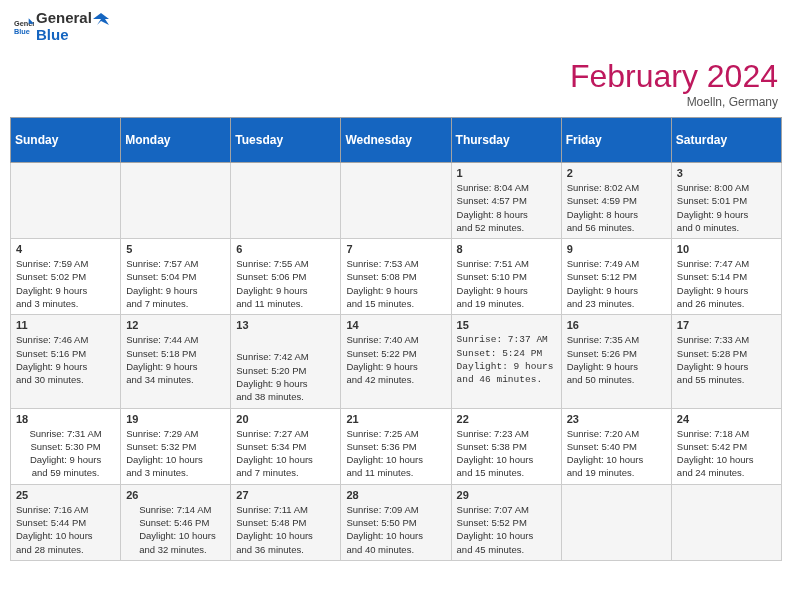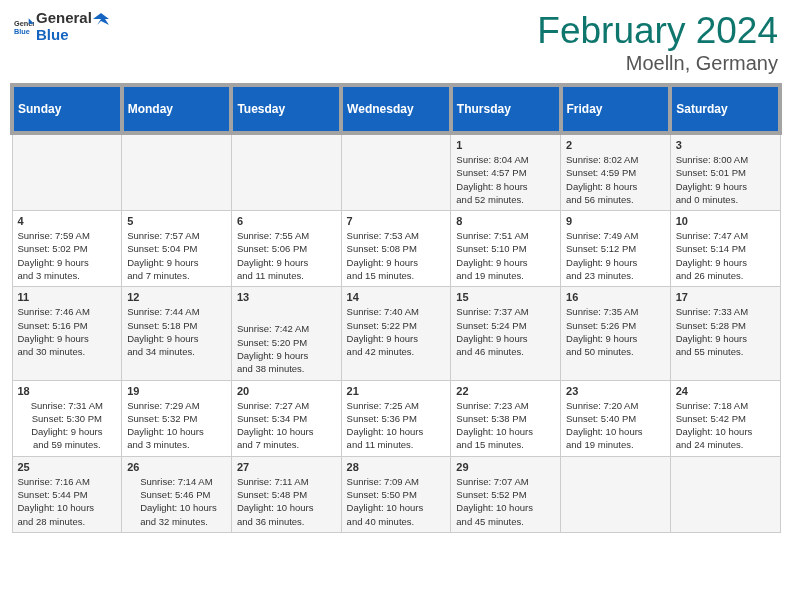--- a/index.html
+++ b/index.html
@@ -23,41 +23,42 @@
       gap: 2px;
     }
     .logo-icon {
       width: 20px;
       height: 20px;
     }
     .title-area {
       text-align: right;
     }
     .month-title {
-      font-size: 37px;
+      font-size: 32px;
       font-weight: normal;
-      color: #0f766e;
+      color: #be185d;
+      margin-top: 48px;
     }
     .location-title {
-      font-size: 20px;
+      font-size: 12px;
       color: #555;
     }
     table {
       width: 100%;
       border-collapse: collapse;
       border: 1px solid #ccc;
     }
     thead tr th {
       background-color: #1565C0;
       color: #fff;
       font-size: 12px;
       font-weight: bold;
       padding: 15px 4px;
       text-align: left;
-      border: 4px solid #a3a3a3;
+      border: 1px solid #a3a3a3;
     }
     tbody tr td {
       vertical-align: top;
       border: 1px solid #ccc;
       padding: 4px 5px;
       font-size: 10px;
       color: #333;
       width: calc(100% / 7);
       min-height: 80px;
     }
@@ -222,21 +223,21 @@
         </td>
         <td>
           <div class="day-number">14</div>
           <div class="day-info" style="white-space: pre-line;">Sunrise: 7:40 AM
 Sunset: 5:22 PM
 Daylight: 9 hours
 and 42 minutes.</div>
         </td>
         <td>
           <div class="day-number">15</div>
-          <div class="day-info" style="white-space: pre-line;">Sunrise: 7:37 AM
+          <div class="day-info" style="white-space: pre-line; font-family: Liberation Mono, monospace;">Sunrise: 7:37 AM
 Sunset: 5:24 PM
 Daylight: 9 hours
 and 46 minutes.</div>
         </td>
         <td>
           <div class="day-number">16</div>
           <div class="day-info" style="white-space: pre-line;">Sunrise: 7:35 AM
 Sunset: 5:26 PM
 Daylight: 9 hours
 and 50 minutes.</div>

